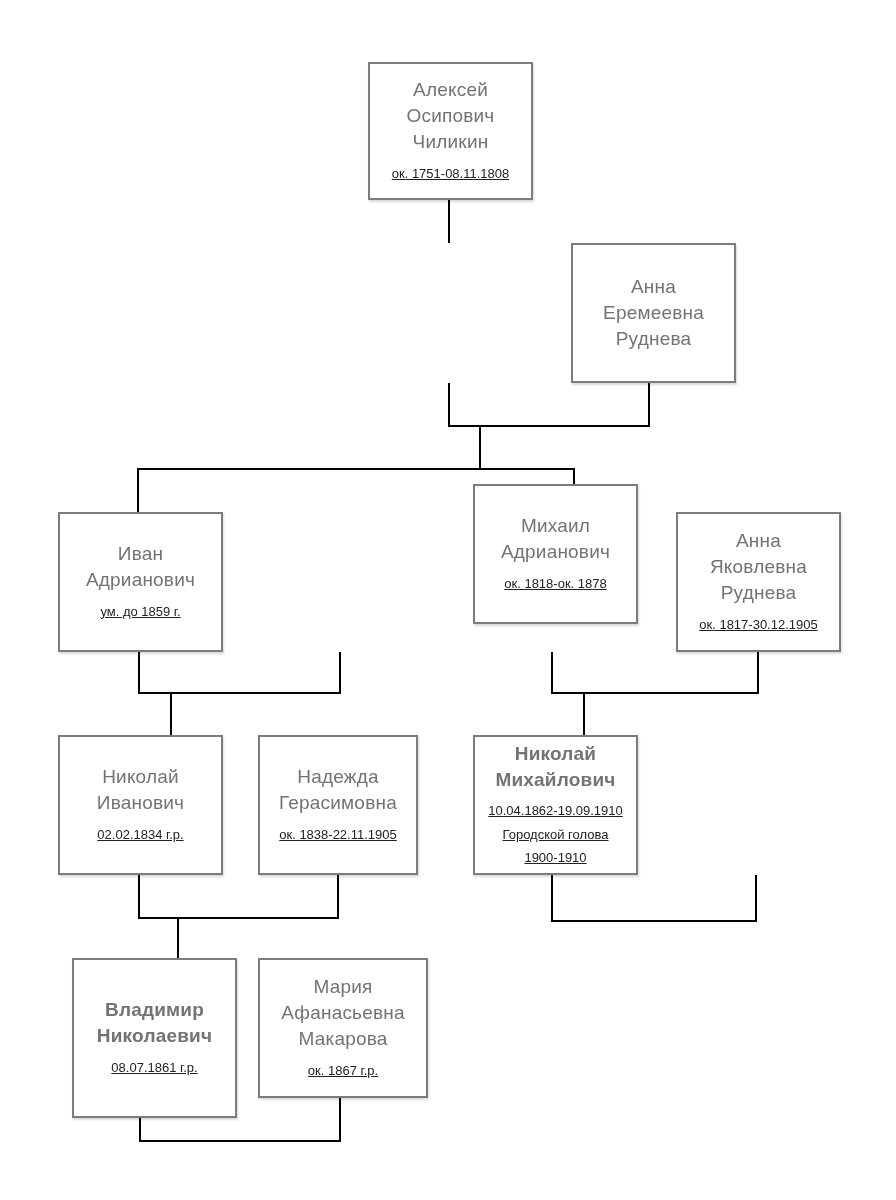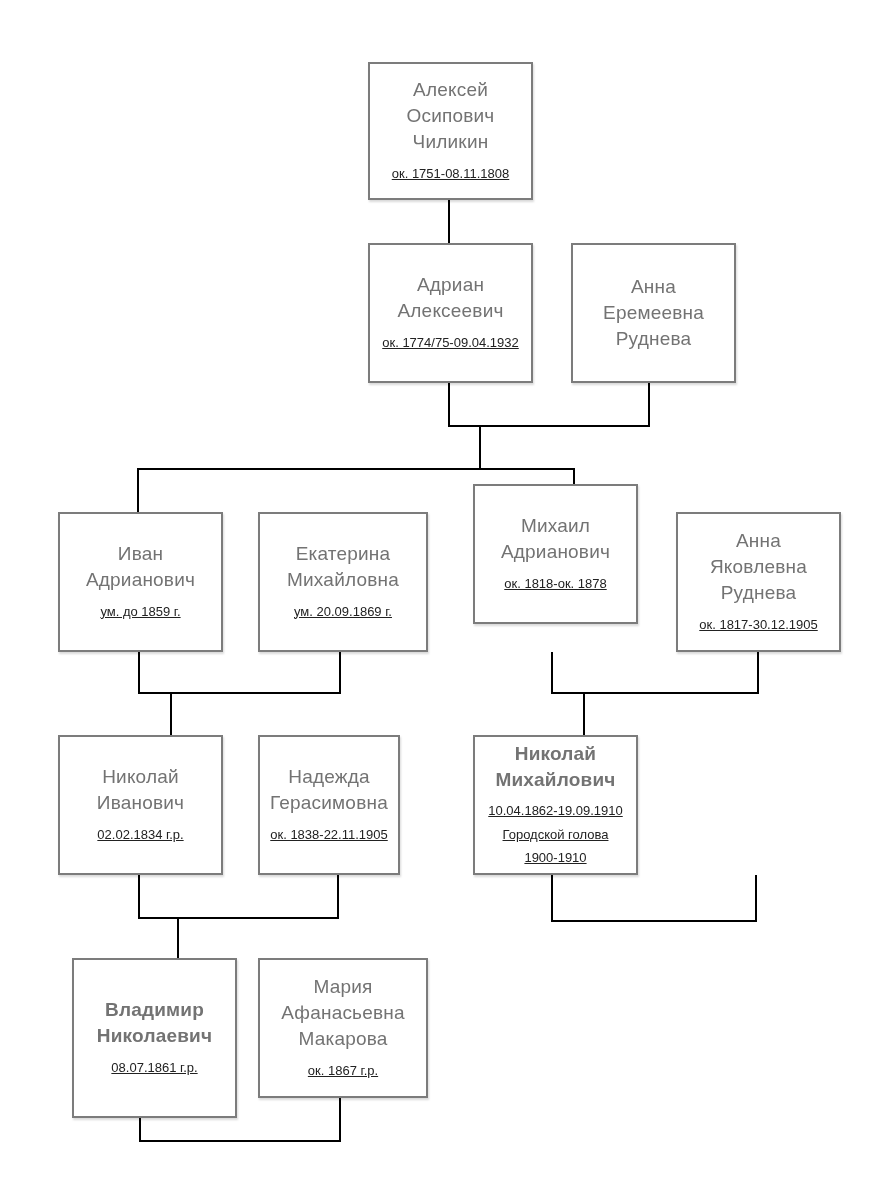--- a/index.html
+++ b/index.html
@@ -94,65 +94,55 @@
   <div class="line" style="left:339px;top:1098px;width:2px;height:44px"></div>
   <div class="line" style="left:139px;top:1140px;width:202px;height:2px"></div>
 
   <div class="node" style="left:368px;top:62px;width:165px;height:138px">
     <div class="name">Алексей
 Осипович
 Чиликин</div>
     <div class="details">ок. 1751-08.11.1808</div>
   </div>
 
-  <div class="node" style="left:368px;top:243px;width:165px;height:140px">
-    <div class="name">Адриан
-Алексеевич</div>
-    <div class="details">ок. 1774/75-09.04.1932</div>
-  </div>
 
   <div class="node" style="left:571px;top:243px;width:165px;height:140px">
     <div class="name">Анна
 Еремеевна
 Руднева</div>
 
   </div>
 
   <div class="node" style="left:58px;top:512px;width:165px;height:140px">
     <div class="name">Иван
 Адрианович</div>
     <div class="details">ум. до 1859 г.</div>
   </div>
 
-  <div class="node" style="left:258px;top:512px;width:170px;height:140px">
-    <div class="name">Екатерина
-Михайловна</div>
-    <div class="details">ум. 20.09.1869 г.</div>
-  </div>
 
   <div class="node" style="left:473px;top:484px;width:165px;height:140px">
     <div class="name">Михаил
 Адрианович</div>
     <div class="details">ок. 1818-ок. 1878</div>
   </div>
 
   <div class="node" style="left:676px;top:512px;width:165px;height:140px">
     <div class="name">Анна
 Яковлевна
 Руднева</div>
     <div class="details">ок. 1817-30.12.1905</div>
   </div>
 
   <div class="node" style="left:58px;top:735px;width:165px;height:140px">
     <div class="name">Николай
 Иванович</div>
     <div class="details">02.02.1834 г.р.</div>
   </div>
 
-  <div class="node" style="left:258px;top:735px;width:142px;height:140px">
+  <div class="node" style="left:258px;top:735px;width:160px;height:140px">
     <div class="name">Надежда
 Герасимовна</div>
     <div class="details">ок. 1838-22.11.1905</div>
   </div>
 
   <div class="node bold" style="left:473px;top:735px;width:165px;height:140px">
     <div class="name">Николай
 Михайлович</div>
     <div class="details">10.04.1862-19.09.1910
 Городской голова

